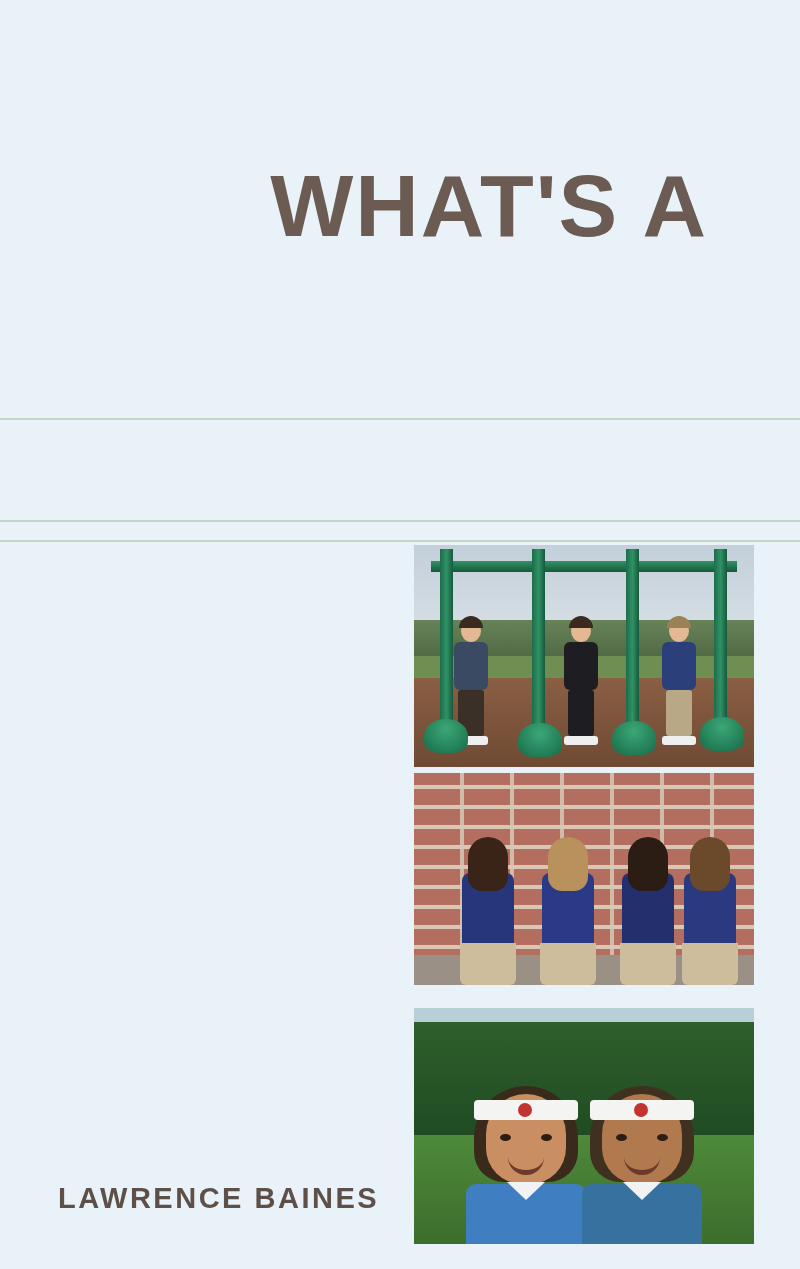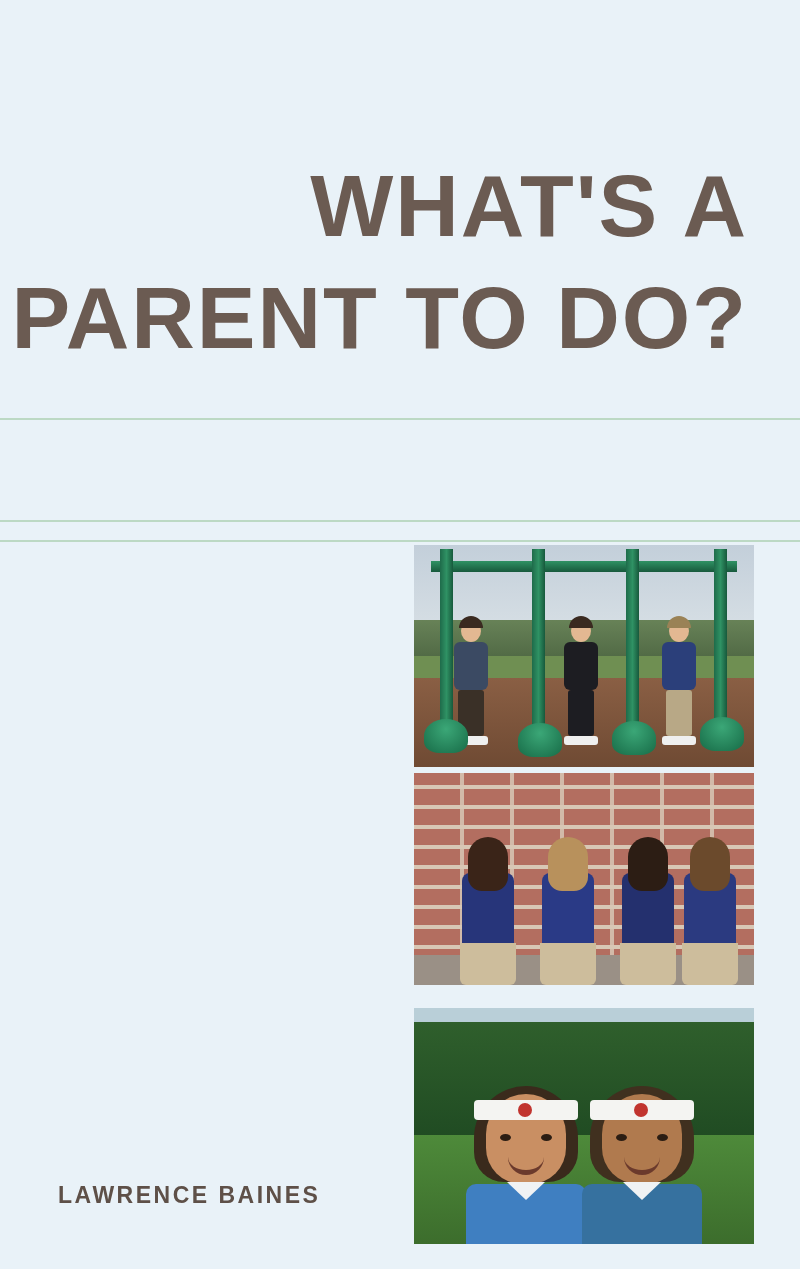--- a/index.html
+++ b/index.html
@@ -18,21 +18,21 @@
     overflow: hidden;
   }
 
   
   .title-block {
     position: absolute;
     left: 0;
     top: 150px;
     width: 800px;
     text-align: right;
-    padding-right: 52px;
+    padding-right: 92px;
     box-sizing: border-box;
   }
   .title-line {
     font-family: "Liberation Sans", sans-serif;
     font-weight: bold;
     font-size: 88px;
     line-height: 112px;
     letter-spacing: 2px;
     color: #6b5b52;
     white-space: nowrap;
@@ -217,35 +217,34 @@
     clip-path: polygon(0 0, 100% 0, 50% 100%);
   }
 
   
   .author {
     position: absolute;
     left: 58px;
     top: 1182px;
     font-family: "Liberation Sans", sans-serif;
     font-weight: bold;
-    font-size: 23px;
+    font-size: 29px;
     letter-spacing: 2.5px;
     color: #5e5048;
     text-transform: uppercase;
     text-align: right;
   }
 </style>
 </head>
 <body>
 
 <div class="cover">
 
   <div class="title-block">
     <div class="title-line">What's a</div>
-    <div class="title-line">Parent to Do?</div>
   </div>
 
   <div class="rule rule-top"></div>
   <div class="rule rule-mid"></div>
   <div class="rule rule-bottom"></div>
 
   <div class="photo photo-1">
     <div class="ph-inner">
       <div class="p1-sky"></div>
       <div class="p1-trees"></div>

